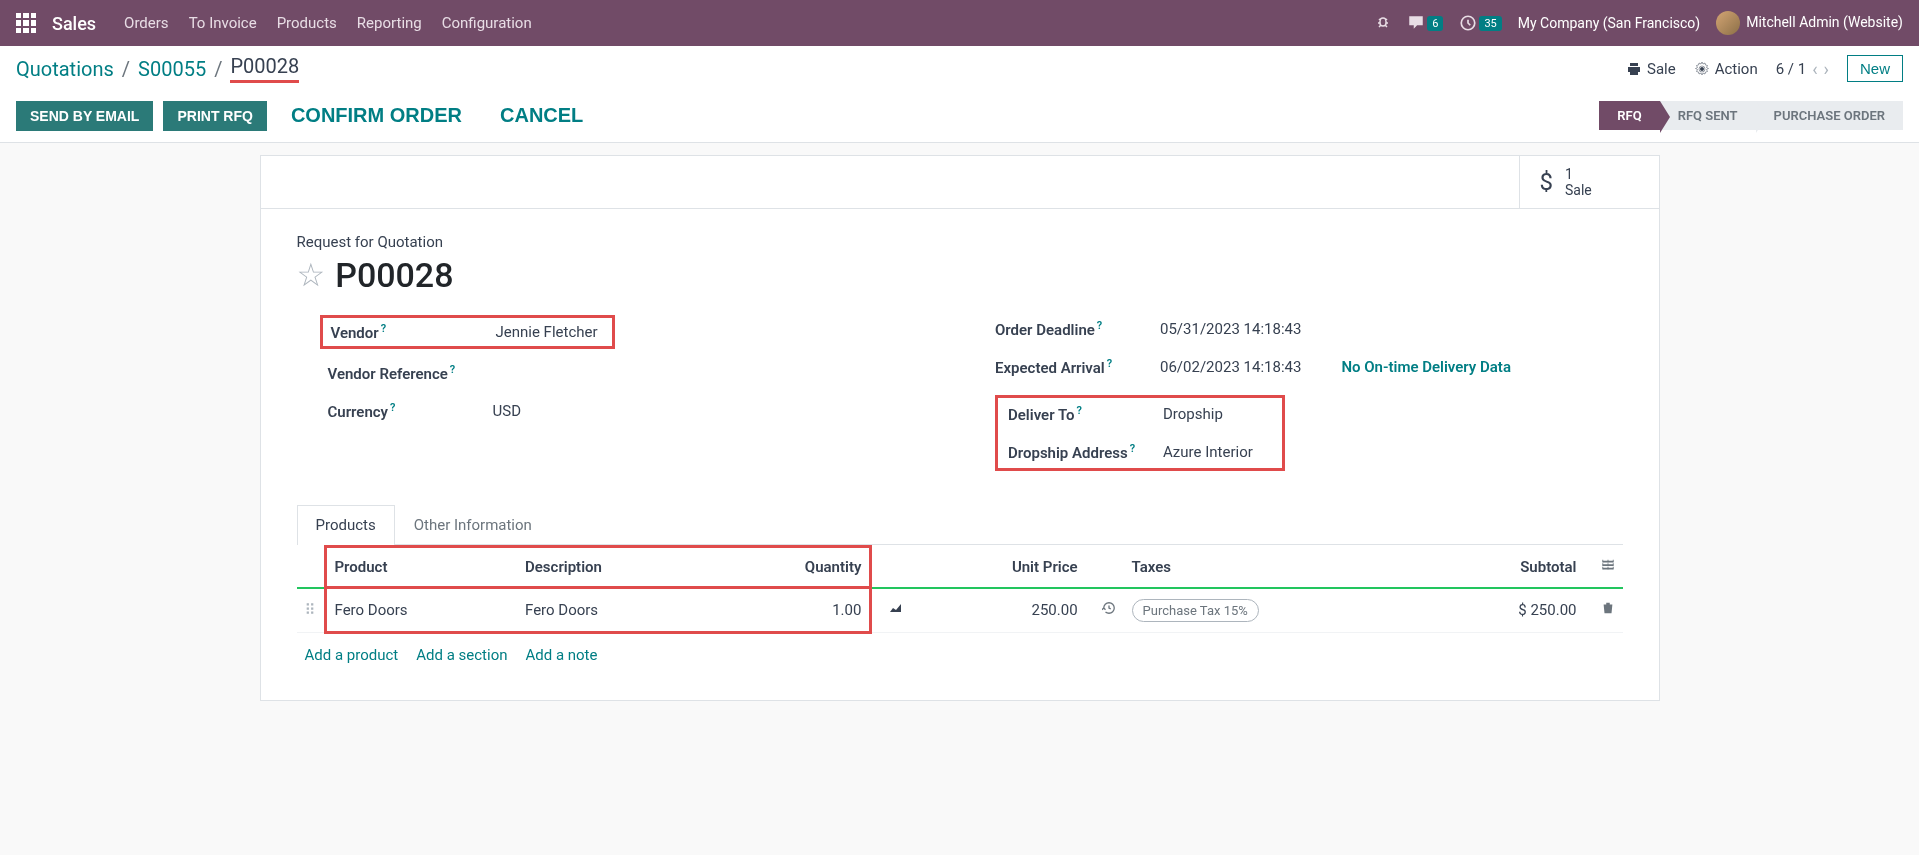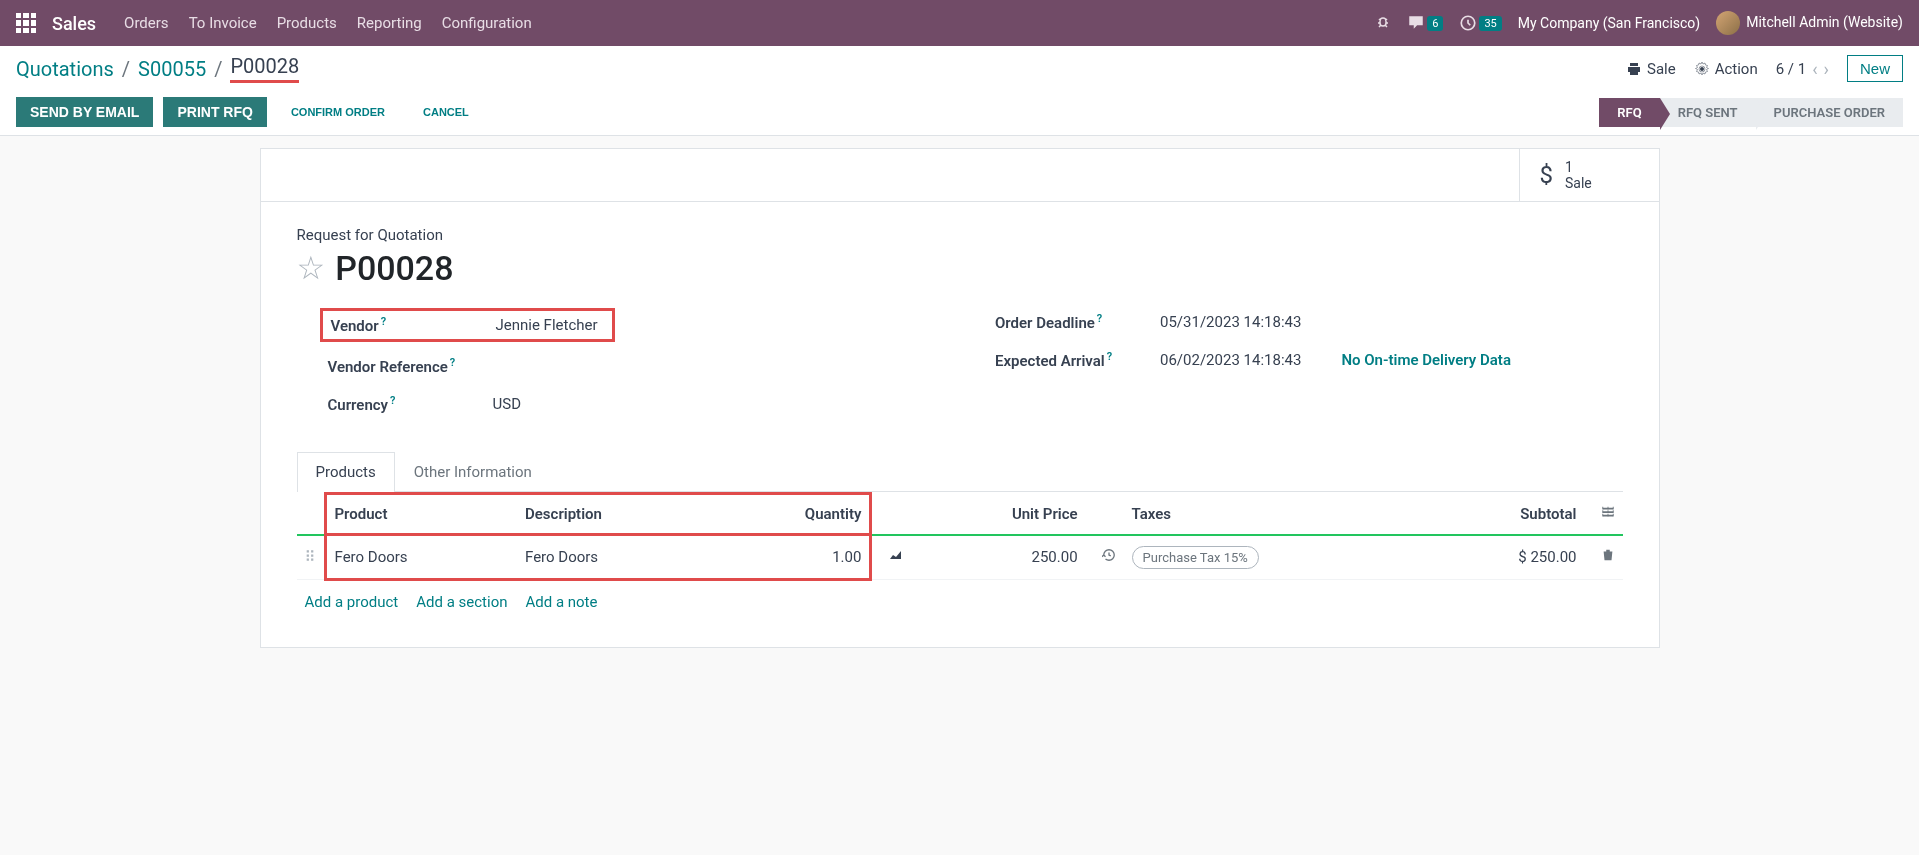--- a/index.html
+++ b/index.html
@@ -29,21 +29,21 @@
 .cp-actions { display: flex; align-items: center; gap: 18px; }
 .cp-action-btn { display: flex; align-items: center; gap: 5px; cursor: pointer; color: #374151; font-size:15px; }
 .pager { display:flex; align-items:center; gap:6px; color:#374151; font-size:15px;}
 .pager-arrow { color:#adb5bd; cursor:pointer; font-size:18px;}
 .new-btn { border: 1px solid #017e84; color: #017e84; padding: 4px 12px; background: #fff; cursor: pointer; font-size:15px; border-radius:0;}
 
 
 .status-bar { display: flex; padding: 8px 0 8px 0; }
 .action-buttons { display:flex; gap:10px; align-items:center;}
 .btn-primary { background: #2b7a78; color: #fff; border:none; padding: 7px 14px; font-weight:600; font-size:14px; cursor:pointer; }
-.btn-secondary { background: none; color: #017e84; border:none; padding:7px 14px; font-weight:600; font-size:11px; cursor:pointer; }
+.btn-secondary { background: none; color: #017e84; border:none; padding:7px 14px; font-weight:600; font-size:20px; cursor:pointer; }
 .status-flow { margin-left:auto; display:flex; align-items:center;}
 .status-step { padding: 7px 18px; background:#e9ecef; color:#6c757d; font-weight:600; font-size:13px; position:relative; cursor:pointer; }
 .status-step.active { background:#714B67; color:#fff; }
 .status-step:not(:last-child)::after { content:''; position:absolute; right:-10px; top:0; width:0; height:0; border-top:16px solid transparent; border-bottom:16px solid transparent; border-left:10px solid #e9ecef; z-index:1;}
 .status-step.active::after { border-left-color:#714B67;}
 
 
 .form-container { padding: 12px 80px; }
 .form-sheet { background:#fff; border:1px solid #dee2e6; max-width:1400px; margin:0 auto;}
 .stat-buttons { display:flex; justify-content:flex-end; border-bottom:1px solid #dee2e6;}
@@ -212,20 +212,30 @@
         </div>
         <div class="form-col">
           <div class="form-row">
             <span class="field-label"><span>Order Deadline</span><span class="help-icon">?</span></span>
             <span class="field-value">05/31/2023 14:18:43</span>
           </div>
           <div class="form-row">
             <span class="field-label"><span>Expected Arrival</span><span class="help-icon">?</span></span>
             <span class="field-value">06/02/2023 14:18:43</span>
             <span class="delivery-data">No On-time Delivery Data</span>
+          </div>
+          <div class="highlight-box-group" style="width:290px;">
+            <div class="form-row" style="margin-bottom:18px;">
+              <span class="field-label" style="width:155px;"><span>Deliver To</span><span class="help-icon">?</span></span>
+              <span class="field-value">Dropship</span>
+            </div>
+            <div class="form-row" style="margin-bottom:0;">
+              <span class="field-label" style="width:155px;"><span>Dropship Address</span><span class="help-icon">?</span></span>
+              <span class="field-value">Azure Interior</span>
+            </div>
           </div>
         </div>
       </div>
 
       <div class="tabs">
         <div class="tab active">Products</div>
         <div class="tab">Other Information</div>
       </div>
 
       <table class="order-table">

